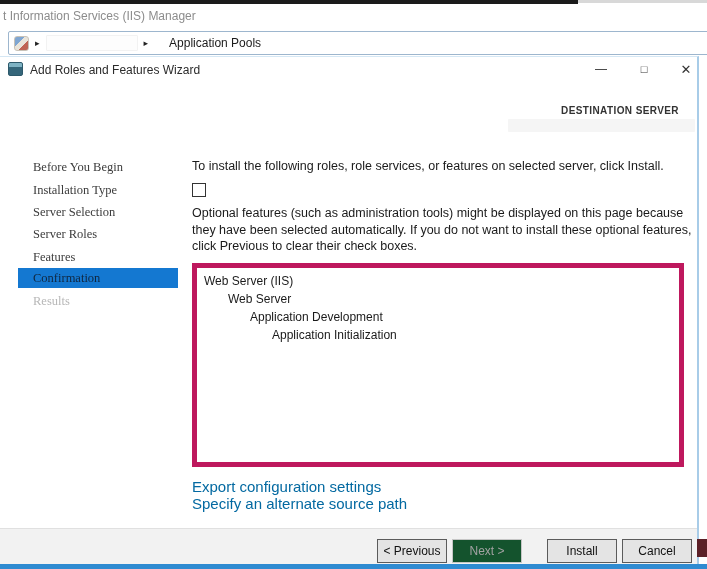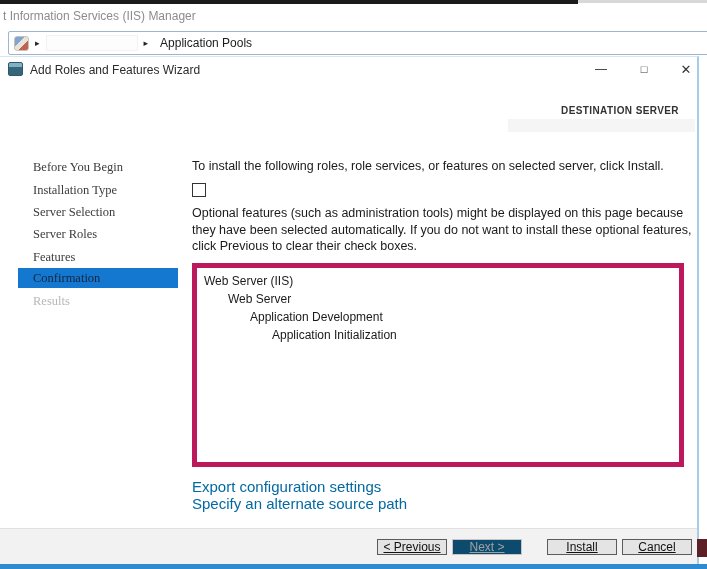--- a/index.html
+++ b/index.html
@@ -11,21 +11,21 @@
   #top-strip{left:0;top:0;width:578px;height:4px;background:#1b1b1b;}
   #top-strip-right{left:578px;top:0;width:129px;height:3px;background:#d8d8d8;}
   #iis-title{left:3px;top:9px;font-size:12px;color:#8c8c8c;white-space:nowrap;}
   #addressbar{left:8px;top:31px;width:705px;height:22px;background:#ffffff;
     border:1px solid #9db6ce;border-radius:2px;display:flex;align-items:center;}
   #iis-icon{width:15px;height:15px;margin-left:5px;border-radius:3px;
     background:linear-gradient(135deg,#7fa6d2 0 38%,#e9e4da 38% 62%,#bf6454 62% 100%);
     border:1px solid #c8c2b8;box-sizing:border-box;}
   .crumb-arrow{font-size:9px;color:#222;margin:0 6px;}
   #crumb-redact{width:90px;height:14px;background:#fdfdfd;border:1px solid #f2f2f2;border-radius:1px;}
-  #crumb-text{font-size:12px;color:#1b1b1b;margin-left:6px;white-space:nowrap;}
+  #crumb-text{font-size:12px;color:#1b1b1b;margin-left:15px;white-space:nowrap;}
 
   
   #wizard{left:0;top:56px;width:697px;height:508px;background:#ffffff;
     border-top:1px solid #d5e7f4;border-right:2px solid #a8cce8;box-sizing:content-box;}
   #wiz-icon{left:8px;top:62px;width:15px;height:14px;border-radius:2px;
     background:linear-gradient(180deg,#7fb3c4 0 35%,#35667a 35% 100%);
     border:1px solid #2d596b;box-sizing:border-box;}
   #wiz-title{left:30px;top:63px;font-size:12px;color:#2b2b2b;white-space:nowrap;}
   .winctl{top:57px;width:30px;height:24px;display:flex;align-items:center;justify-content:center;
     font-size:12px;color:#333;cursor:default;}
@@ -55,24 +55,24 @@
   #optional-note{left:192px;top:205px;width:504px;}
 
   #tree-box{left:192px;top:263px;width:492px;height:204px;background:#ffffff;
     border:5px solid #be185d;box-sizing:border-box;}
   .tree-item{position:absolute;font-size:12px;color:#1a1a1a;white-space:nowrap;}
 
   .wiz-link{left:192px;font-size:15px;color:#0369a1;white-space:nowrap;cursor:pointer;text-align:center;}
 
   
   #footer{left:0;top:528px;width:697px;height:36px;background:#f2f2f2;border-top:1px solid #e0e0e0;}
-  .wiz-btn{top:539px;width:70px;height:16px;background:#e4e4e4;border:1px solid #5b5b5b;
+  .wiz-btn{top:539px;width:70px;height:24px;background:#e4e4e4;border:1px solid #5b5b5b;
     font-size:12px;color:#111;display:flex;align-items:center;justify-content:center;
-    box-sizing:border-box;cursor:pointer;font-family:"Liberation Sans",sans-serif;text-decoration:underline;}
-  .wiz-btn.disabled{background:#0c4a6e;border-color:#c6c6c6;color:#a2a2a2;cursor:default;}
+    box-sizing:border-box;cursor:pointer;font-family:"Liberation Sans",sans-serif;}
+  .wiz-btn.disabled{background:#14532d;border-color:#c6c6c6;color:#a2a2a2;cursor:default;}
   #btn-previous{left:377px;}
   #btn-next{left:452px;}
   #btn-install{left:547px;}
   #btn-cancel{left:622px;}
 
   #bottom-border{left:0;top:564px;width:707px;height:5px;background:#2f8bd1;}
   #maroon-fragment{left:697px;top:539px;width:10px;height:18px;background:#5c2027;}
 </style>
 </head>
 <body>

